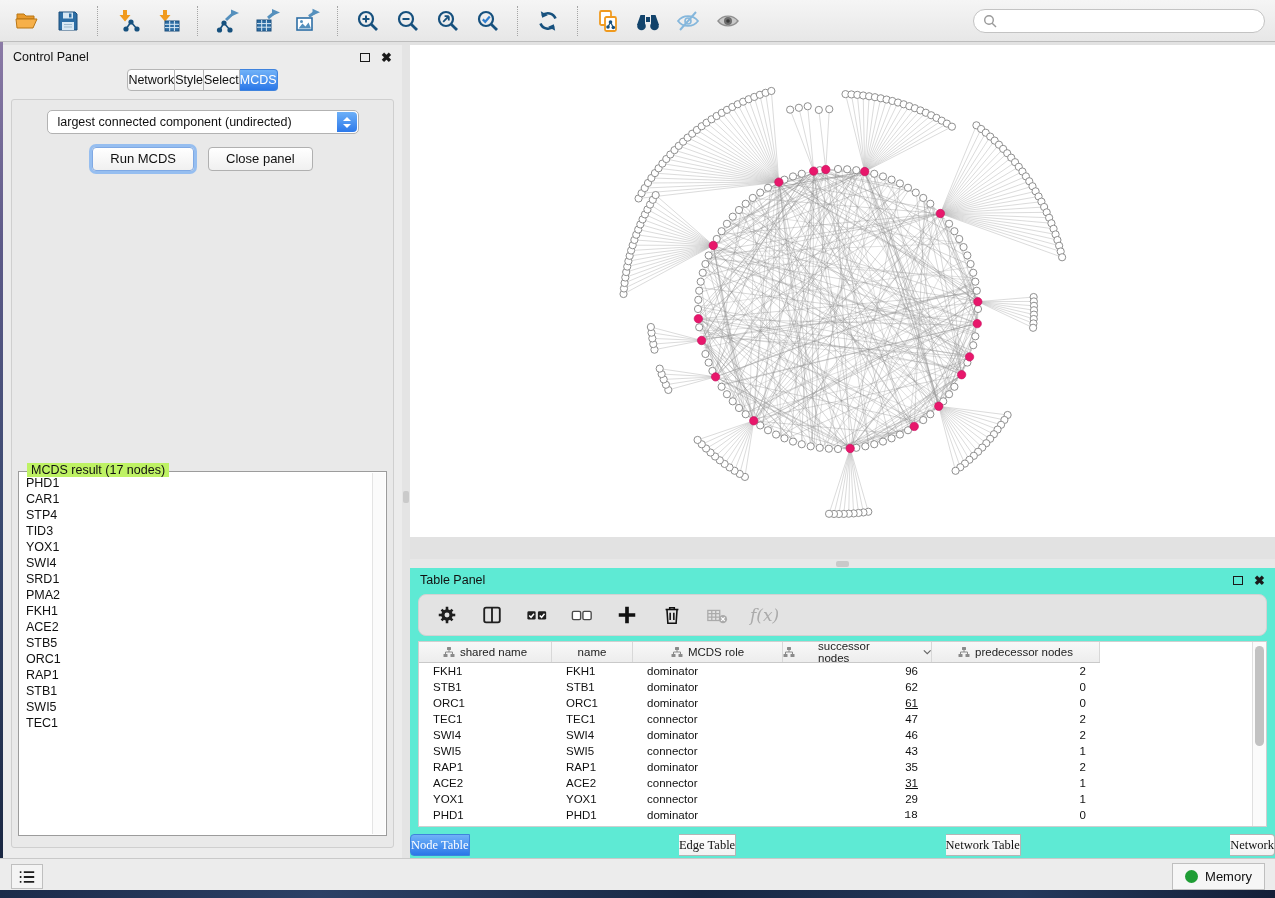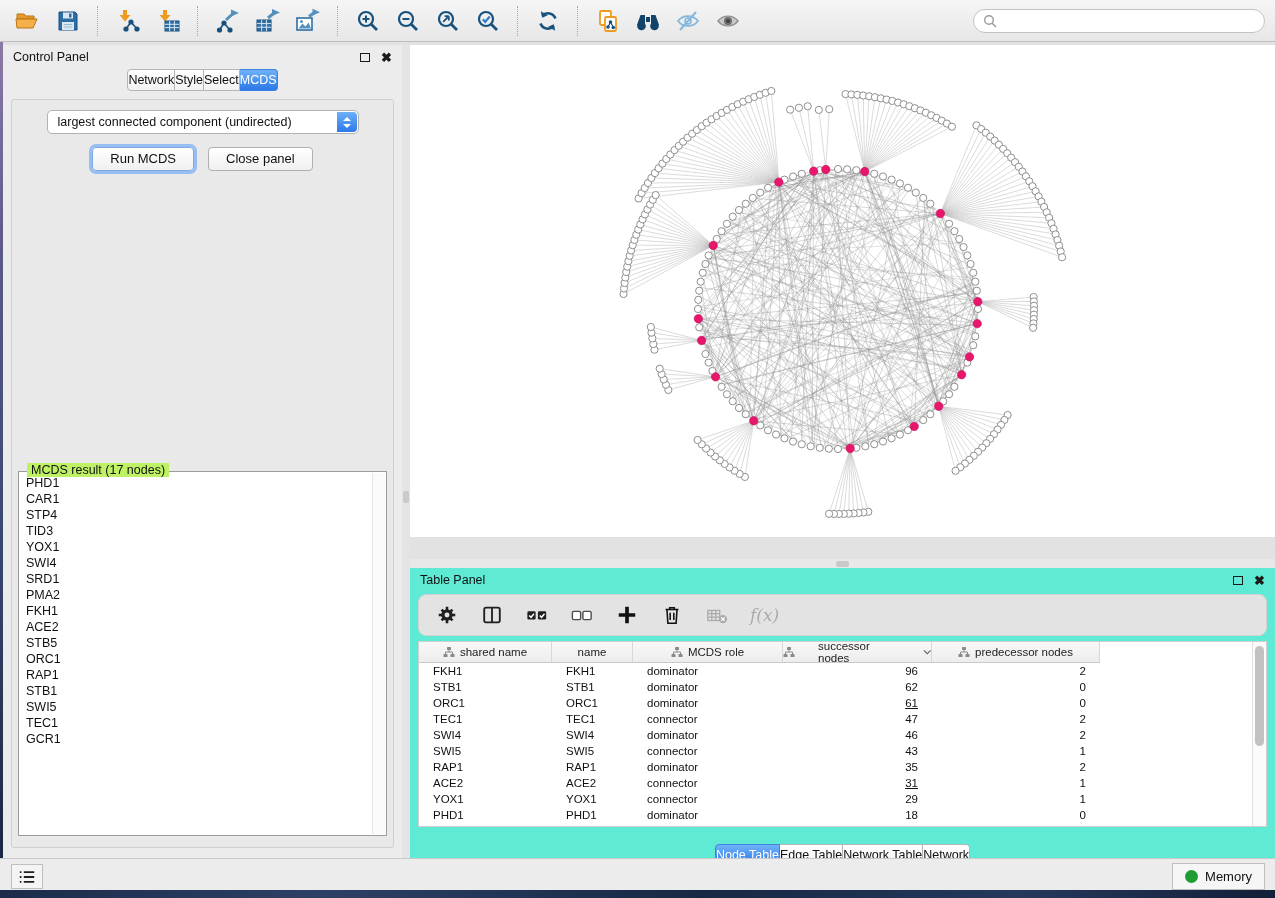--- a/index.html
+++ b/index.html
@@ -74,21 +74,21 @@
   .tp-table{margin:5px 8px 0;background:#fff;border:1px solid #cfcfcf;position:relative;height:184px;overflow:hidden;}
   .thead{display:flex;height:20px;background:linear-gradient(#f8f8f8,#ededed);border-bottom:1px solid #c9c9c9;width:681px;}
   .th{display:flex;align-items:center;justify-content:center;gap:5px;font-size:11.5px;color:#222;
     border-right:1px solid #d8d8d8;box-sizing:border-box;}
   .col-icon{flex:0 0 auto;}
   .tbody .tr{display:flex;height:16px;line-height:16px;font-size:11.5px;color:#111;}
   .td{box-sizing:border-box;padding-left:14px;white-space:nowrap;overflow:hidden;}
   .td.num{text-align:right;padding-left:0;padding-right:14px;}
   .tbl-scroll{position:absolute;right:0;top:0;bottom:0;width:13px;background:#fbfbfb;border-left:1px solid #e0e0e0;}
   .tbl-thumb{position:absolute;left:2px;right:2px;top:4px;height:100px;background:#c2c2c2;border-radius:5px;}
-  .tp-tabs{display:flex;justify-content:center;margin-top:17px;}
+  .tp-tabs{display:flex;justify-content:space-between;margin-top:7px;font-family:Liberation Serif, serif;}
 
   
   .status-bar{position:absolute;top:858px;left:0;width:1275px;height:32px;background:#ececec;border-top:1px solid #c9c9c9;box-sizing:border-box;}
   .status-left-btn{position:absolute;left:11px;top:5px;width:30px;height:23px;background:#f4f4f4;border:1px solid #bfbfbf;
     display:flex;align-items:center;justify-content:center;}
   .memory-btn{position:absolute;right:10px;top:4px;height:25px;background:#f6f6f6;border:1px solid #bfbfbf;
     display:flex;align-items:center;gap:7px;padding:0 12px;font-size:13px;color:#111;}
   .mem-dot{width:13px;height:13px;border-radius:50%;background:#1f9d35;}
   .wall-bottom{position:absolute;top:890px;left:0;width:1275px;height:8px;
     background:linear-gradient(90deg,#1c2b4a,#2c4166 25%,#182844 55%,#25395c 80%,#141f38);}
@@ -281,21 +281,20 @@
               <div class="list-item">SRD1</div>
               <div class="list-item">PMA2</div>
               <div class="list-item">FKH1</div>
               <div class="list-item">ACE2</div>
               <div class="list-item">STB5</div>
               <div class="list-item">ORC1</div>
               <div class="list-item">RAP1</div>
               <div class="list-item">STB1</div>
               <div class="list-item">SWI5</div>
               <div class="list-item">TEC1</div>
-              <div class="list-item">GCR1</div>
             </div>
           <div class="result-scroll"></div>
         </div>
       </div>
     </div>
 
     <div class="v-gutter">
       <div class="v-handle"></div>
     </div>
 
@@ -1210,21 +1209,21 @@
               <div class="td" style="width: 133px;">YOX1</div>
               <div class="td" style="width: 81px;">YOX1</div>
               <div class="td" style="width: 150px;">connector</div>
               <div class="td num" style="width: 149px;">29</div>
               <div class="td num" style="width: 168px;">1</div>
             </div>
             <div class="tr">
               <div class="td" style="width: 133px;">PHD1</div>
               <div class="td" style="width: 81px;">PHD1</div>
               <div class="td" style="width: 150px;">dominator</div>
-              <div class="td num" style="width: 149px;">18</div>
+              <div class="td num" style="width: 149px; font-family: Liberation Mono, monospace;">18</div>
               <div class="td num" style="width: 168px;">0</div>
             </div>
           </div>
         <div class="tbl-scroll">
           <div class="tbl-thumb"></div>
         </div>
       </div>
       <div class="tp-tabs seg-tabs">
           <div class="seg-btn active">Node Table</div>
           <div class="seg-btn">Edge Table</div>

